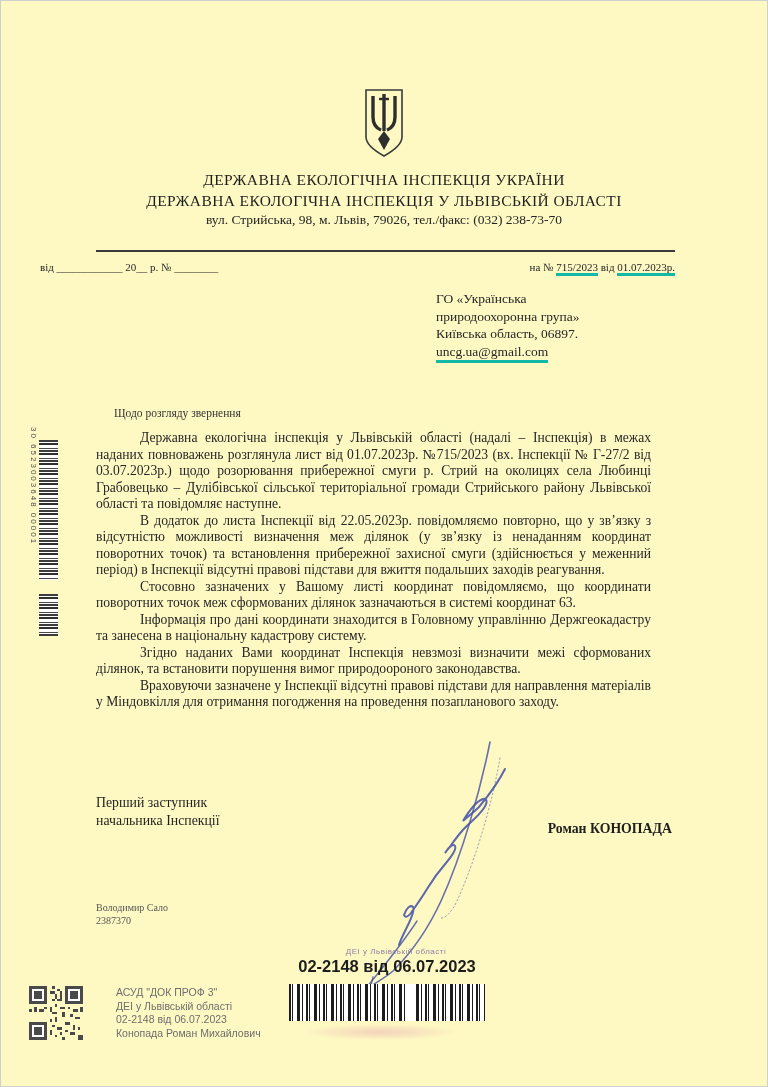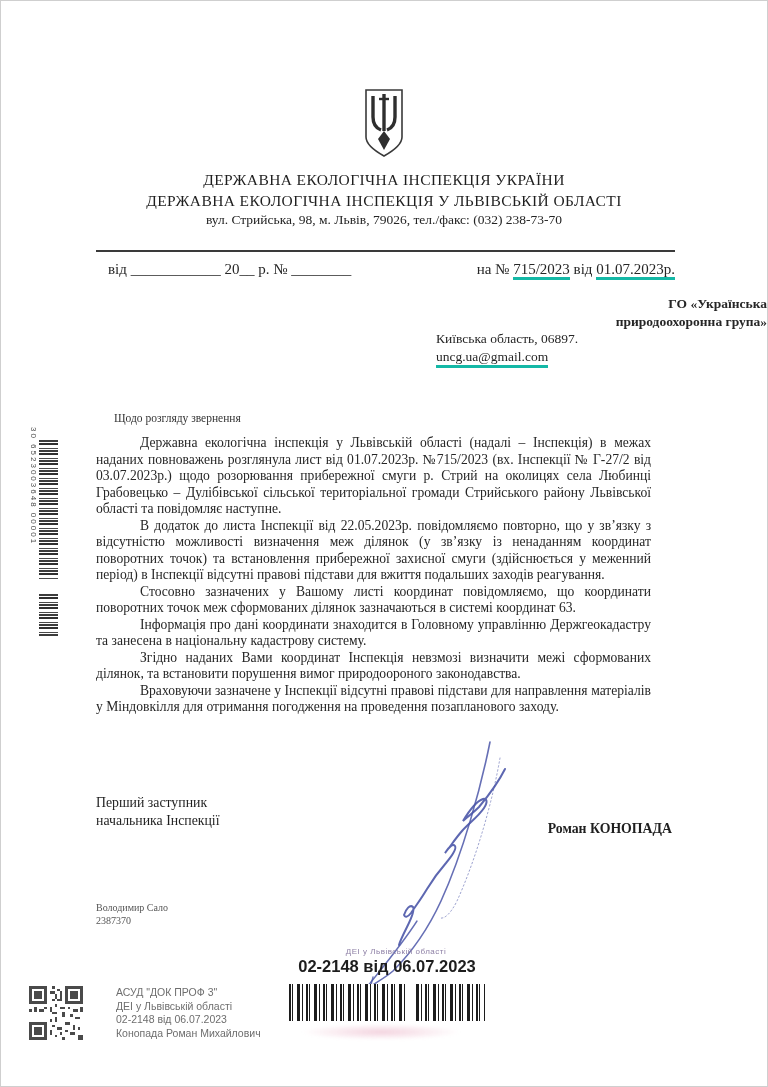--- a/index.html
+++ b/index.html
@@ -1,31 +1,31 @@
 <!DOCTYPE html>
 <html><head>
 <meta charset="utf-8">
 <style>
   html,body{margin:0;padding:0;background:#e9e9e9;}
   .page{
     position:relative;width:766px;height:1085px;margin:0 auto;
-    background:#ffffff;border:1px solid #cfcfcf;overflow:hidden;
+    background:#fef9c3;border:1px solid #cfcfcf;overflow:hidden;
     font-family:"Liberation Serif","DejaVu Serif",serif;color:#262626;
   }
   
   .emblem{width:44px;margin:86px auto 10px;display:block;}
   .org-line{ text-align:center;font-size:15.5px;letter-spacing:.4px;color:#1f1f1f;line-height:21px;}
   .addr-line{text-align:center;font-size:13.5px;color:#242424;line-height:18px;}
   .rule{border:none;border-top:2px solid #3a3a3a;margin:21px 92px 0 95px;}
   
-  .refrow{display:flex;justify-content:space-between;margin:9px 92px 0 107px;font-size:15px;}
+  .refrow{display:flex;justify-content:space-between;margin:9px 92px 0 39px;font-size:11px;}
   .u{border-bottom:3px solid #14b8a6;}
   
   .recipient{margin:17px 0 0 435px;font-size:13.5px;line-height:17.6px;}
-  .b{font-weight:bold;text-align:right;}
+  .b{font-weight:normal;}
   
   .subject{margin:44px 0 6px 113px;font-size:11.5px;color:#333;}
   .body-text{margin:11px 116px 0 95px;font-size:13.6px;line-height:16.5px;}
   .body-text p{margin:0;text-align:justify;text-indent:44px;}
   
   .sig-title{position:absolute;left:95px;top:793px;font-size:13.8px;font-weight:normal;line-height:18px;color:#1f1f1f;}
   .sig-name{position:absolute;right:95px;top:820px;font-size:13.8px;font-weight:bold;color:#1f1f1f;}
   .executor{position:absolute;left:95px;top:901px;font-size:10px;color:#555;line-height:12.5px;}
   .ink{position:absolute;left:0;top:0;pointer-events:none;}
   

